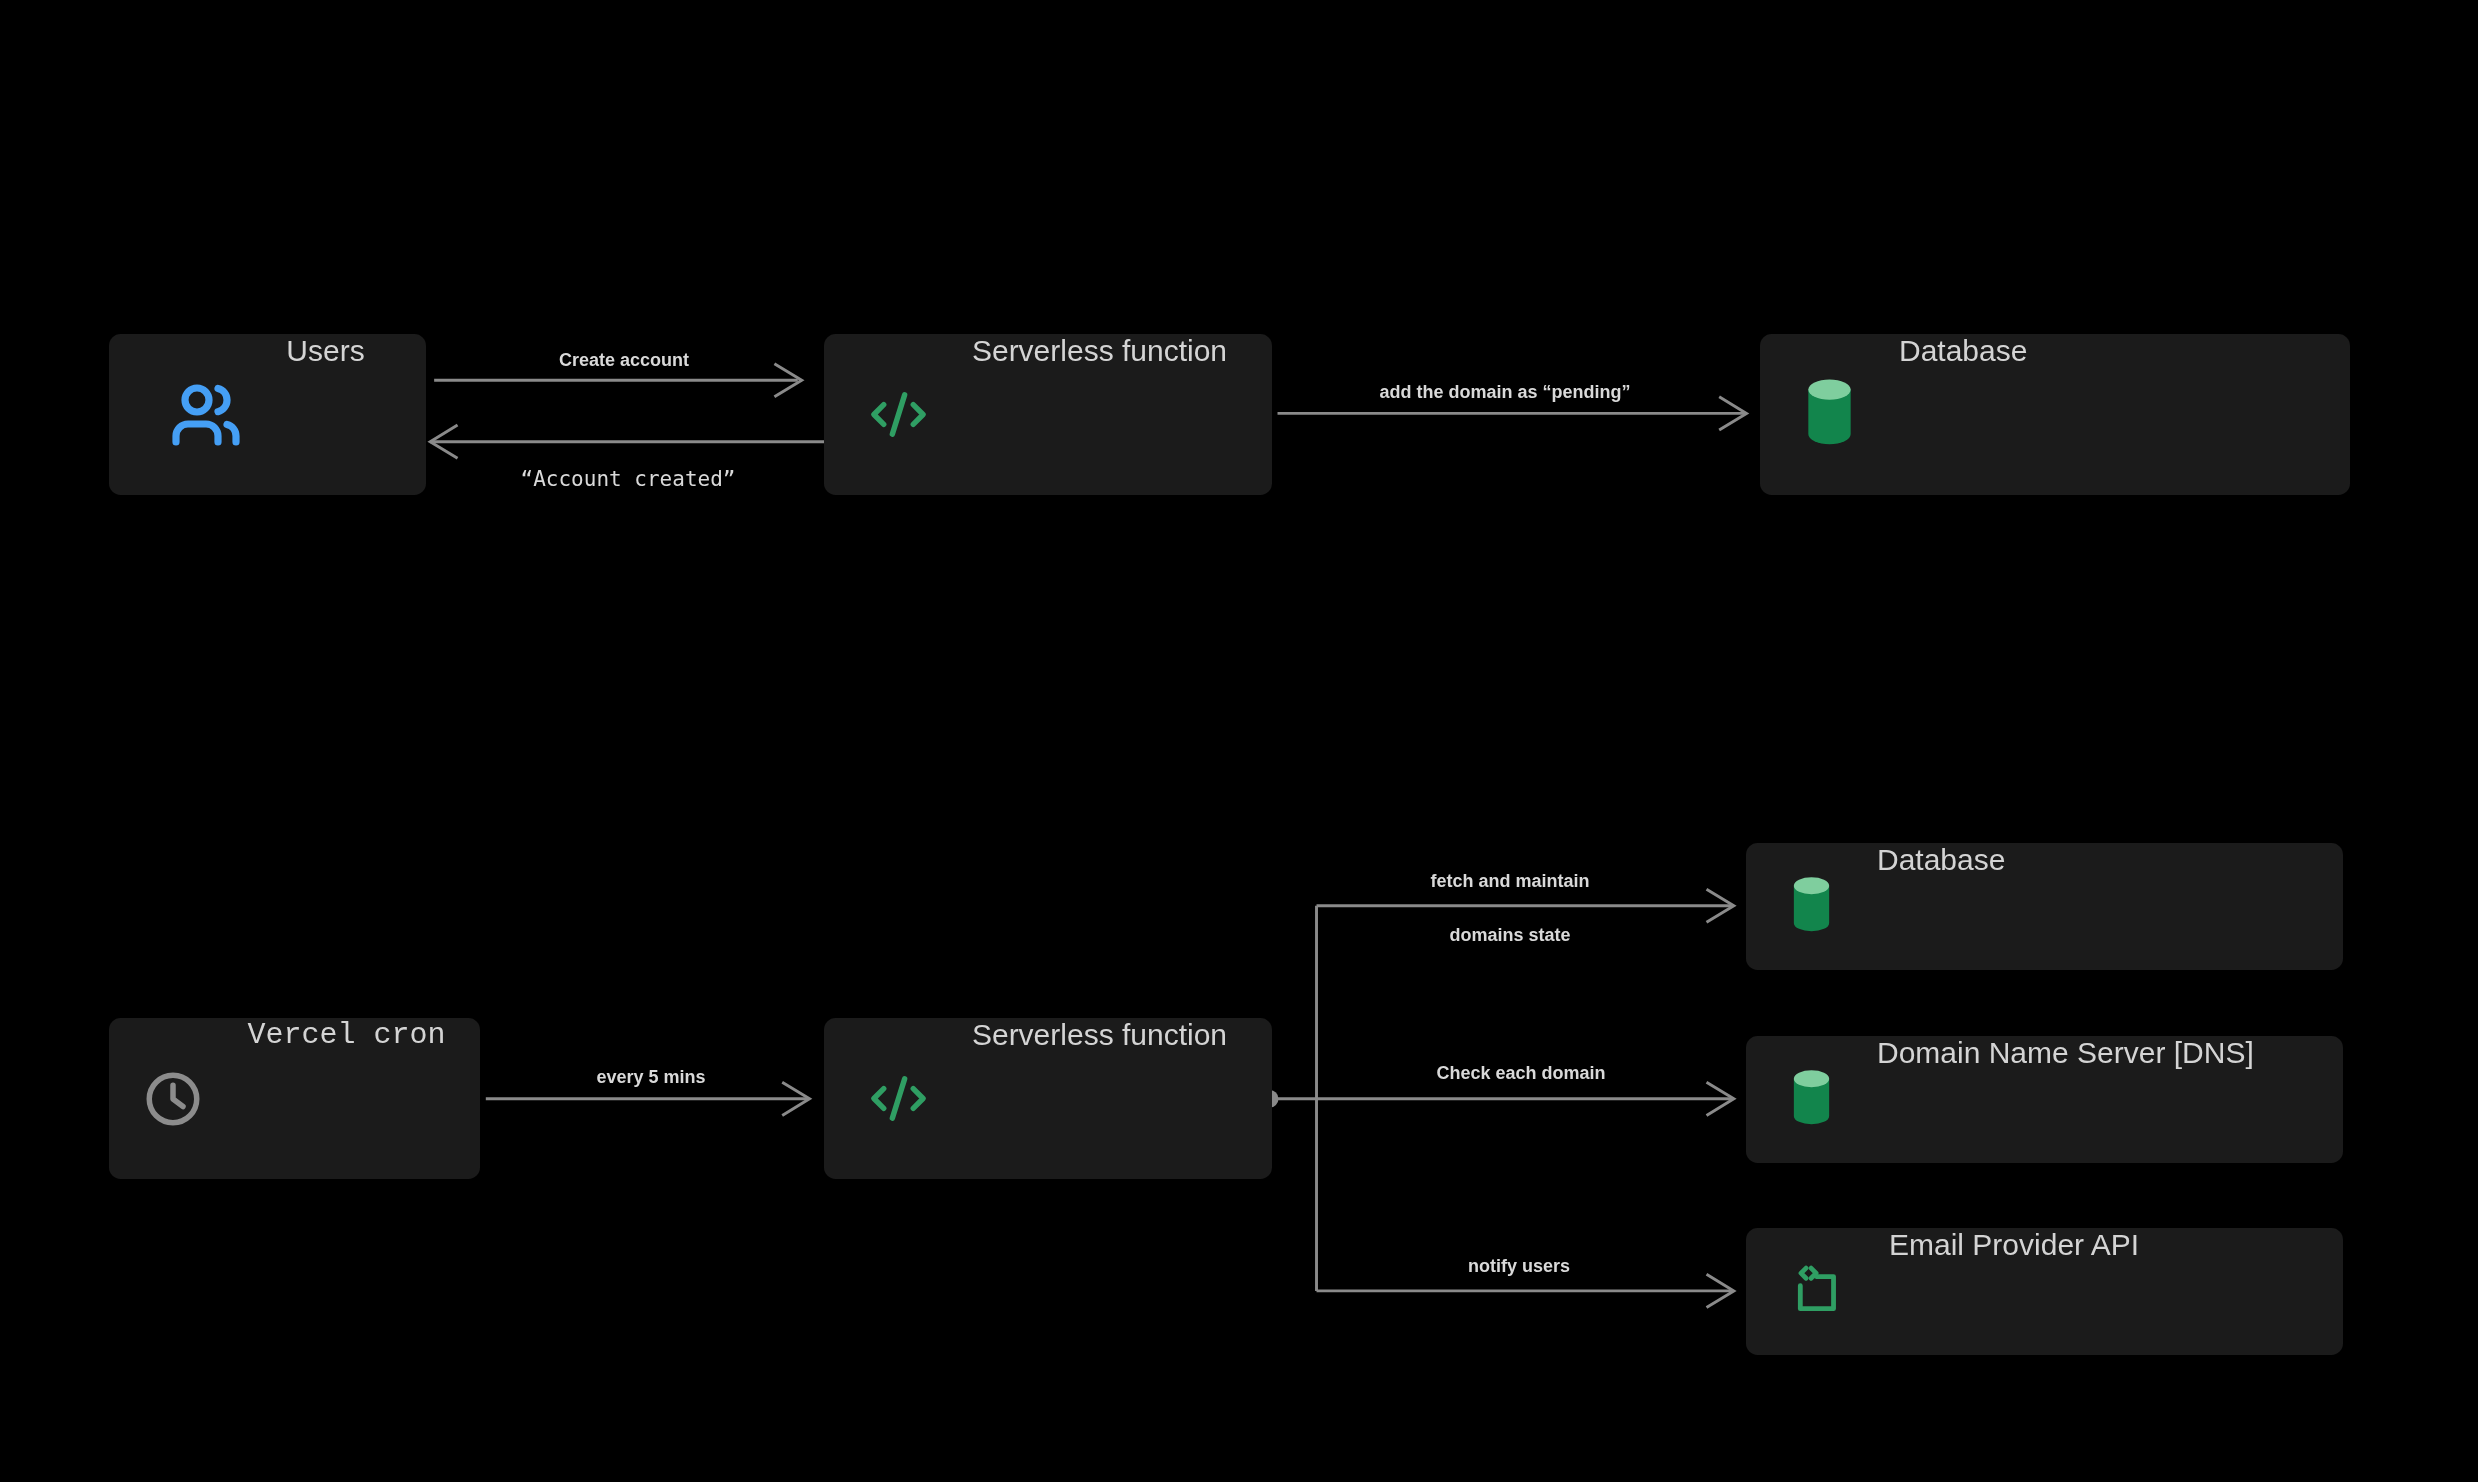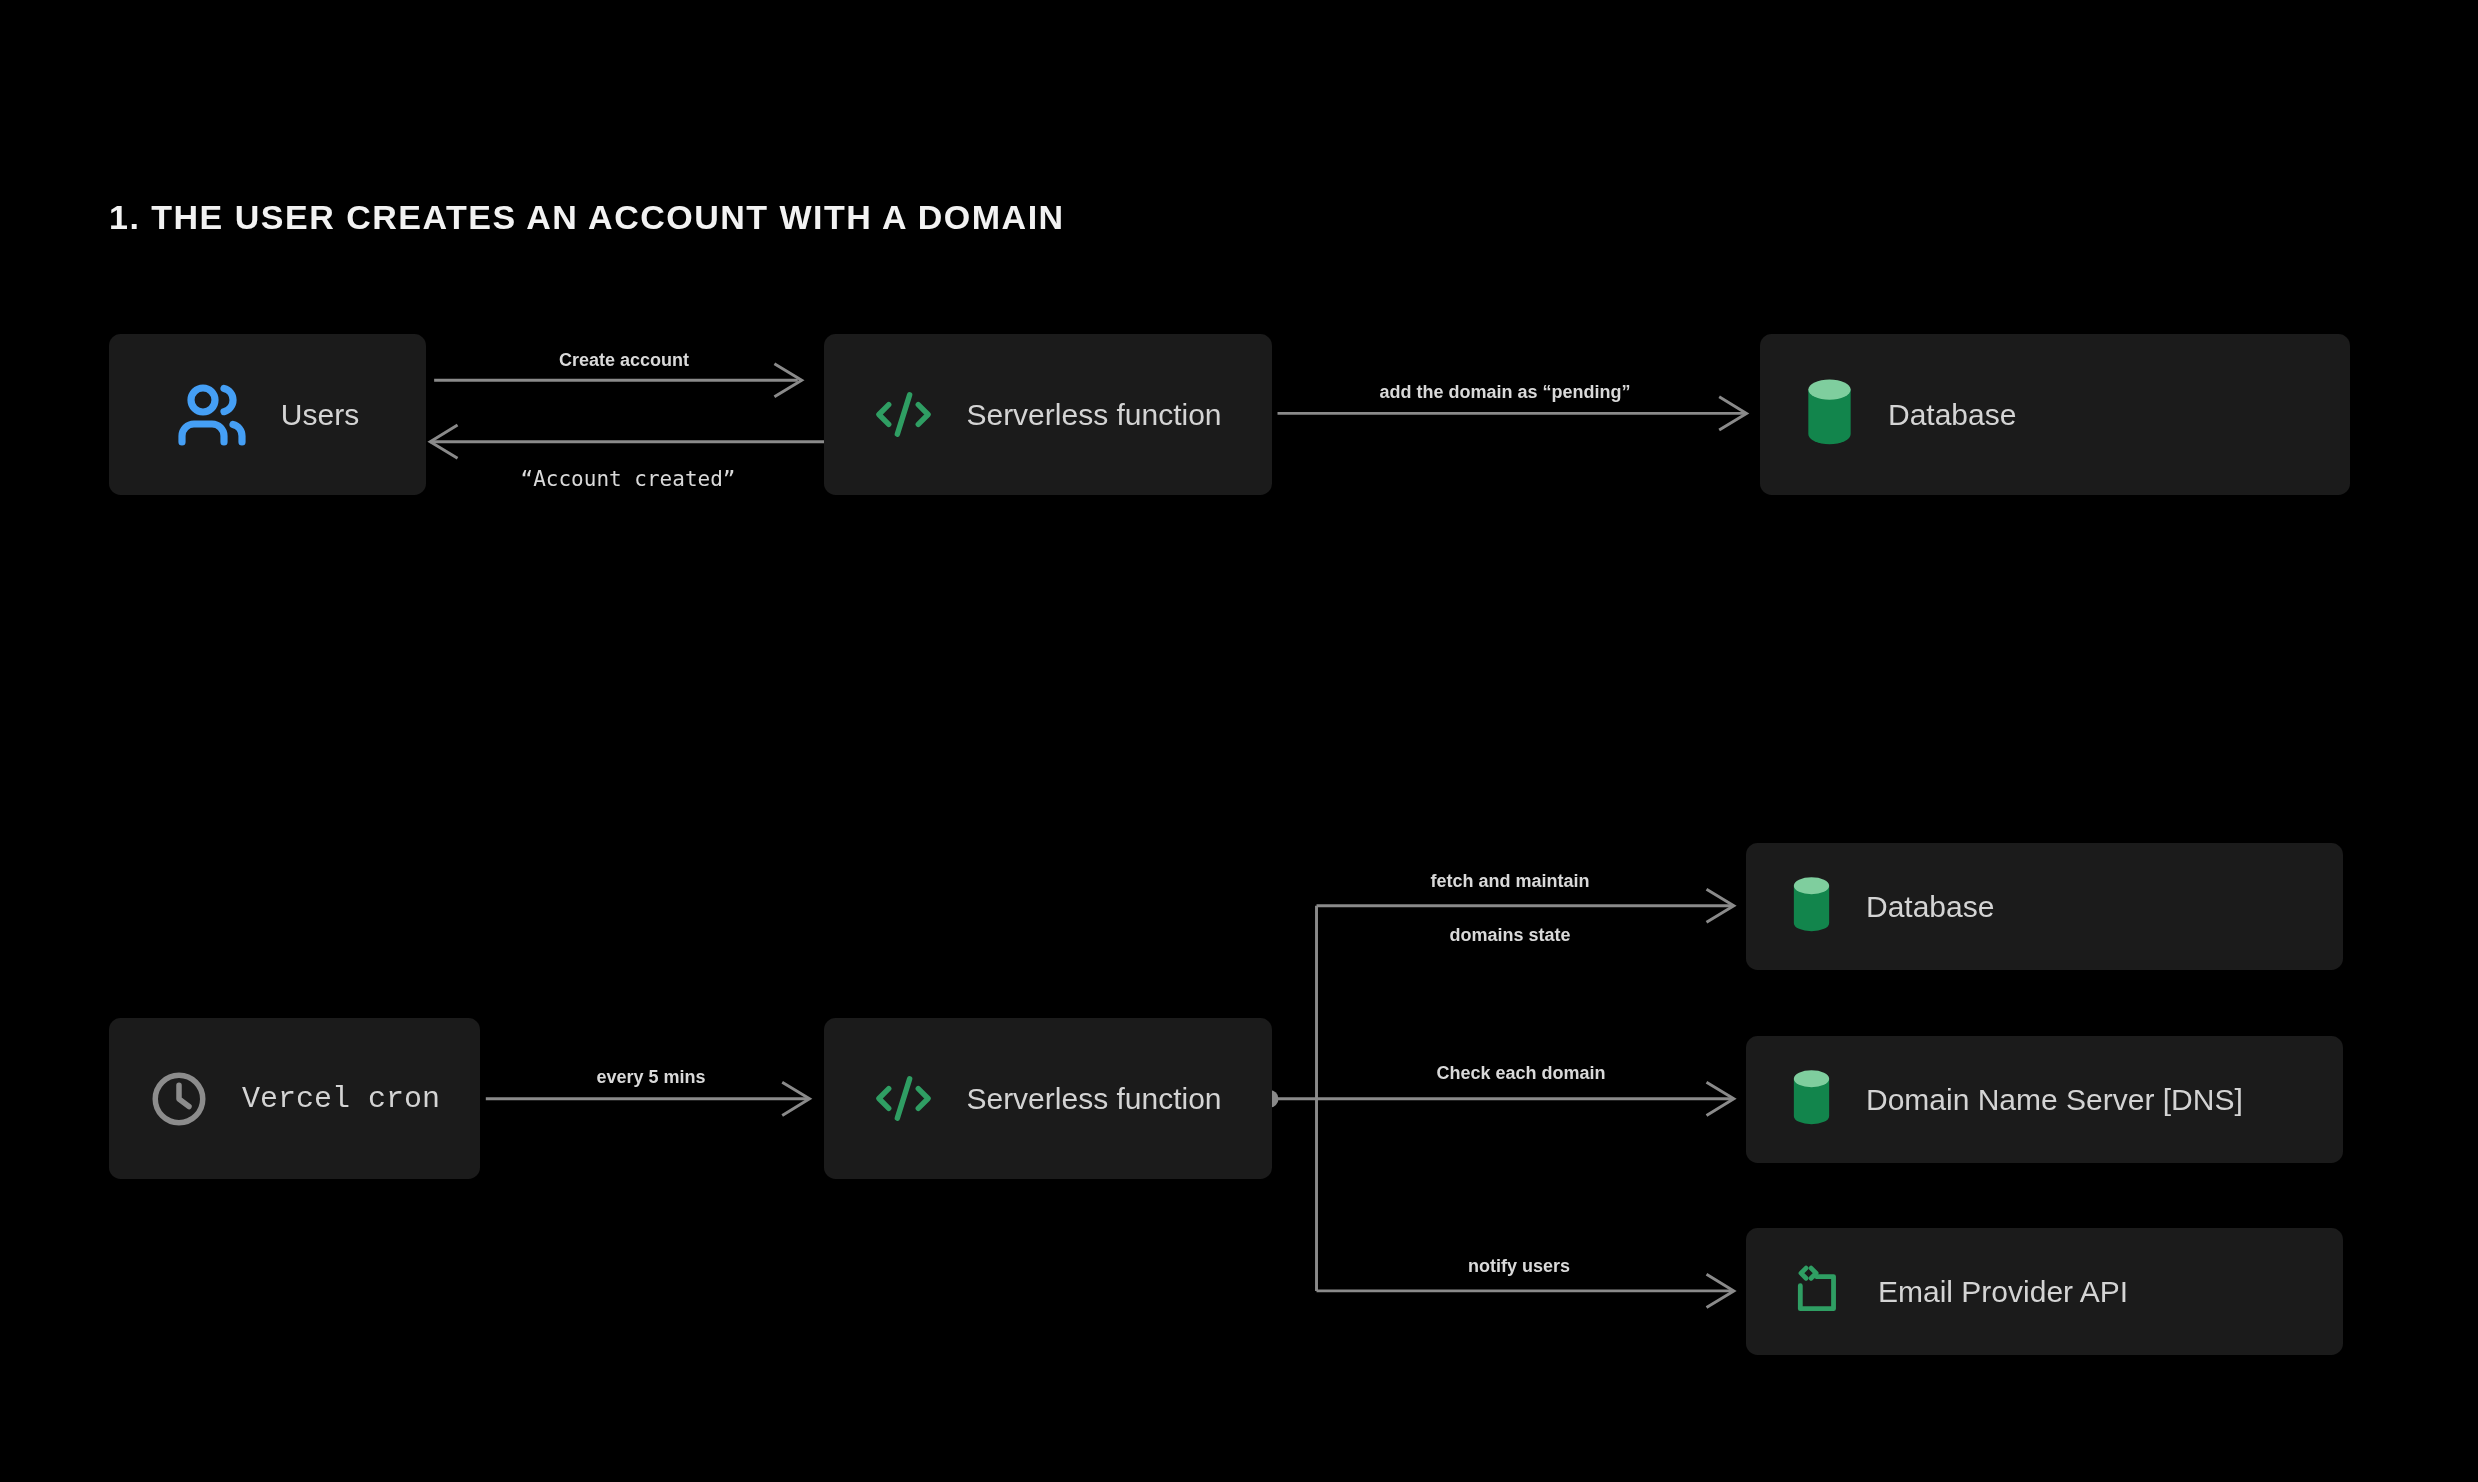--- a/index.html
+++ b/index.html
@@ -4,21 +4,21 @@
 <style>
   html,body{margin:0;padding:0;background:#000;}
   .canvas{position:relative;width:2478px;height:1482px;background:#000;
           font-family:"Liberation Sans",sans-serif;overflow:hidden;}
   .wires{position:absolute;left:0;top:0;}
   .wires line,.wires path{stroke:#8a8a8a;stroke-width:3;fill:none;}
   .wires circle{fill:#8a8a8a;stroke:none;}
   .heading{position:absolute;margin:0;font-size:34px;font-weight:700;
            letter-spacing:1.5px;color:#f2f2f2;white-space:nowrap;}
   .node{position:absolute;background:#1b1b1b;border-radius:11.7px;
-        display:flex;align-items:center;gap:33px;color:#d4d4d4;
+        display:flex;gap:44px;color:#d4d4d4;
         font-size:30px;white-space:nowrap;box-sizing:border-box;}
   .node.center{justify-content:center;}
   .node.lead{padding-left:44px;justify-content:flex-start;}
   .icon{display:flex;align-items:center;justify-content:center;flex:0 0 auto;}
   .wlabel{position:absolute;transform:translate(-50%,-50%);font-size:18px;
           font-weight:700;color:#d9d9d9;white-space:nowrap;}
   .wlabel.mono{font-family:"DejaVu Sans Mono",monospace;font-weight:400;font-size:21px;}
 </style>
 </head>
 <body>
@@ -44,21 +44,20 @@
     <path d="M1750 1110 L1778 1127 L1750 1144"></path>
     <line x1="1350" y1="929" x2="1350" y2="1324"></line>
 
     <line x1="1350" y1="929" x2="1776" y2="929"></line>
     <path d="M1750 912 L1778 929 L1750 946"></path>
 
     <line x1="1350" y1="1324" x2="1776" y2="1324"></line>
     <path d="M1750 1307 L1778 1324 L1750 1341"></path>
   </svg>
 
-  <h2 class="heading" style="left:109px;top:198px;">1. THE USER CREATES AN ACCOUNT WITH A DOMAIN</h2>
 
   <div class="node center" style="left:109px;top:334px;width:317px;height:161px;">
     <span class="icon">
       <svg width="72" height="72" viewBox="0 0 24 24" fill="none" stroke="#459ff5" stroke-width="2.4" stroke-linecap="round" stroke-linejoin="round">
         <circle cx="9" cy="7" r="4"></circle>
         <path d="M16 21v-2a4 4 0 0 0-4-4H6a4 4 0 0 0-4 4v2"></path>
         <path d="M22 21v-2a4 4 0 0 0-3-3.87"></path>
         <path d="M16 3.13a4 4 0 0 1 0 7.75"></path>
       </svg>
     </span>

